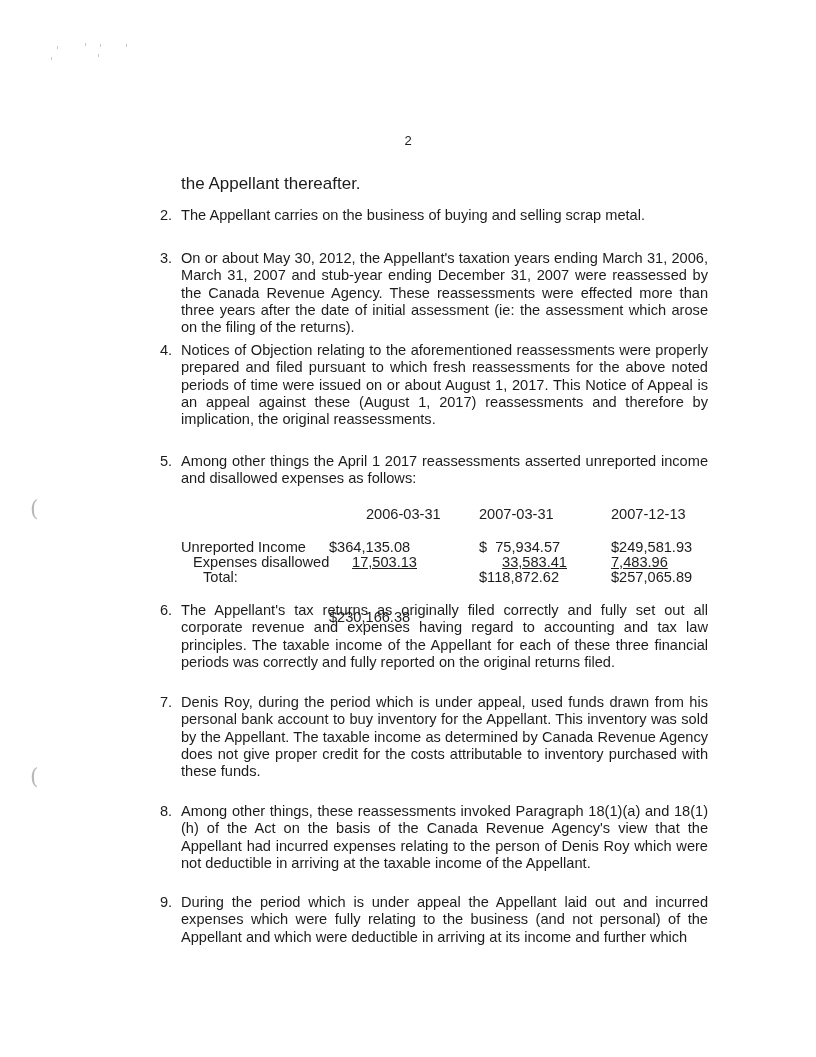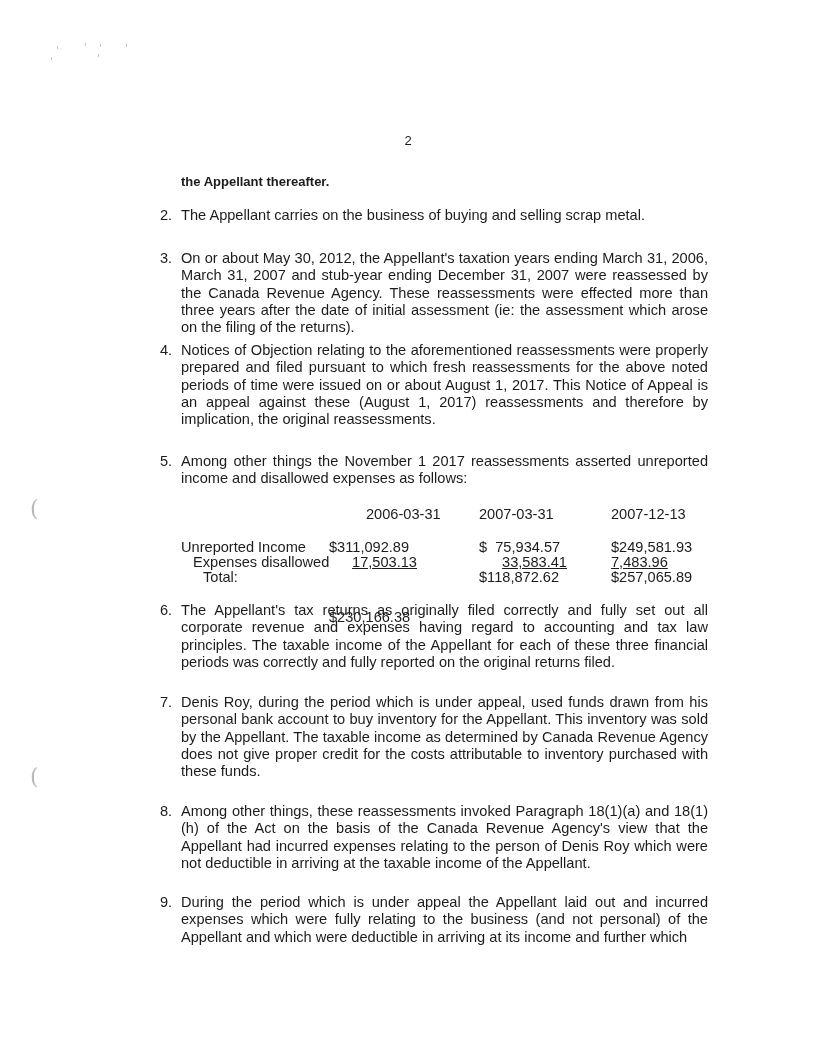--- a/index.html
+++ b/index.html
@@ -4,21 +4,21 @@
   <style>
     html, body { margin: 0; padding: 0; background: #ffffff; }
     body { width: 816px; height: 1057px; position: relative; overflow: hidden;
            font-family: "Liberation Sans", sans-serif; color: #1c1c1c; }
     .page-number { position: absolute; left: 0; width: 816px; top: 133px; text-align: center;
                    font-size: 13px; }
     .para { position: absolute; left: 160px; width: 548px; font-size: 14.6px; line-height: 17.3px;
             text-align: justify; }
     .para .num { position: absolute; left: 0; top: 0; }
     .para .txt { display: block; margin-left: 21px; }
-    .cont { position: absolute; left: 181px; top: 174px; font-size: 13px; font-weight: bold; }
+    .cont { position: absolute; left: 181px; top: 174px; font-size: 17px; }
     .table { position: absolute; left: 181px; top: 507px; font-size: 14.6px; line-height: 15px; }
     .tcell { position: absolute; white-space: nowrap; }
     .ul { text-decoration: underline; }
     .mark { position: absolute; font-size: 22px; color: #b8b8b8; font-family: "DejaVu Serif", serif; }
     .speck { position: absolute; width: 1px; height: 3px; background: #c8c8c8; }
   </style>
 </head>
 <body>
 
 <div class="speck" style="left:57px;top:46px;"></div>
@@ -42,30 +42,30 @@
   <span class="txt">On or about May 30, 2012, the Appellant's taxation years ending March 31, 2006, March 31, 2007 and stub-year ending December 31, 2007 were reassessed by the Canada Revenue Agency.  These reassessments were effected more than three years after the date of initial assessment (ie: the assessment which arose on the filing of the returns).</span>
 </div>
 
 <div class="para" style="top:342px;">
   <span class="num">4.</span>
   <span class="txt">Notices of Objection relating to the aforementioned reassessments were properly prepared and filed pursuant to which fresh reassessments for the above noted periods of time were issued on or about August 1, 2017. This Notice of Appeal is an appeal against these (August 1, 2017) reassessments and therefore by implication, the original reassessments.</span>
 </div>
 
 <div class="para" style="top:453px;">
   <span class="num">5.</span>
-  <span class="txt">Among other things the November 1 2017 reassessments asserted unreported income and disallowed expenses as follows:</span>
+  <span class="txt">Among other things the April 1 2017 reassessments asserted unreported income and disallowed expenses as follows:</span>
 </div>
 
 <div class="table">
   <span class="tcell" style="left:137px;top:0;margin-left:48px;">2006-03-31</span>
   <span class="tcell" style="left:298px;top:0;text-align:right;">2007-03-31</span>
   <span class="tcell" style="left:430px;top:0;">2007-12-13</span>
 
   <span class="tcell" style="left:0;top:33px;">Unreported Income</span>
-  <span class="tcell" style="left:148px;top:33px;">$311,092.89</span>
+  <span class="tcell" style="left:148px;top:33px;">$364,135.08</span>
   <span class="tcell" style="left:298px;top:33px;white-space:pre;">$  75,934.57</span>
   <span class="tcell" style="left:430px;top:33px;">$249,581.93</span>
 
   <span class="tcell" style="left:12px;top:48px;">Expenses disallowed</span>
   <span class="tcell ul" style="left:148px;top:48px;width:88px;text-align:right;text-decoration:underline;"><span>17,503.13</span></span>
   <span class="tcell ul" style="left:298px;top:48px;width:88px;text-align:right;"><span>33,583.41</span></span>
   <span class="tcell ul" style="left:430px;top:48px;width:88px;text-align:left;"><span>7,483.96</span></span>
 
   <span class="tcell" style="left:22px;top:63px;">Total:</span>
   <span class="tcell" style="left:148px;top:63px;margin-top:40px;">$230,166.38</span>

